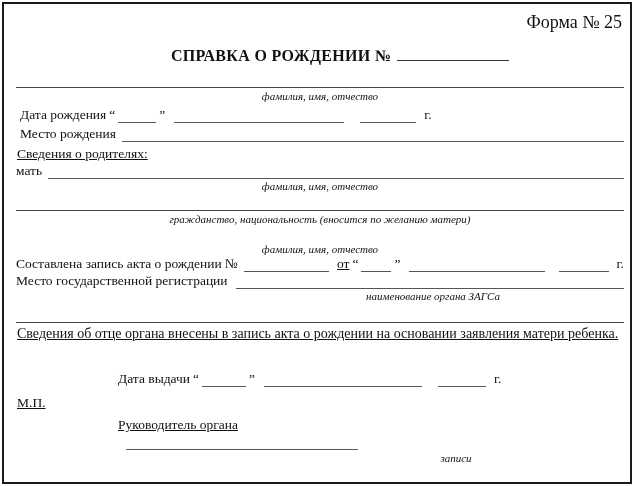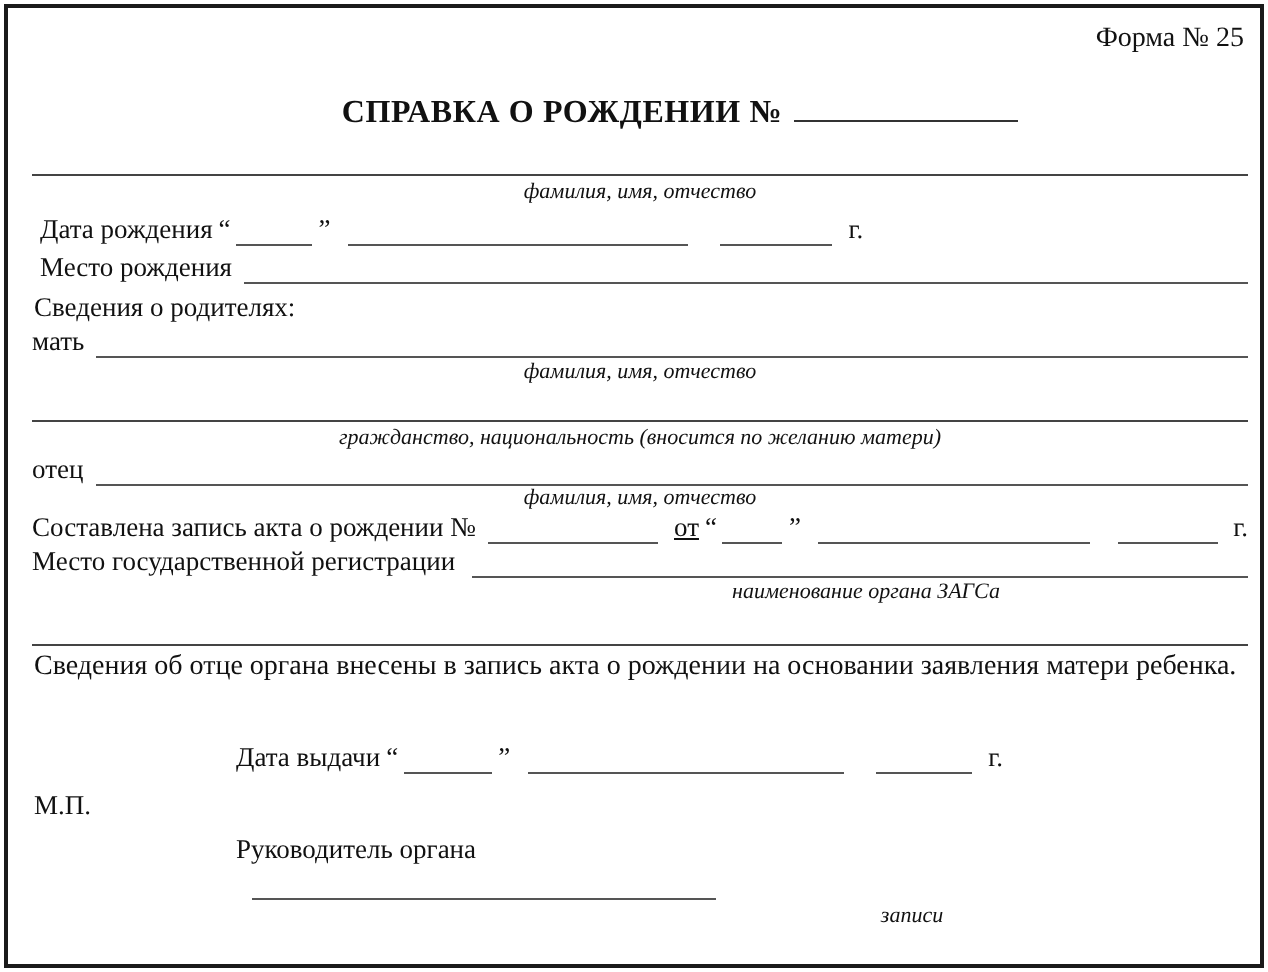--- a/index.html
+++ b/index.html
@@ -16,20 +16,21 @@
     position: absolute;
     inset: 2px;
     border: 2px solid #1a1a1a;
     pointer-events: none;
   }
   .abs {
     position: absolute;
     font-size: 13.5px;
     line-height: 1.2;
     white-space: nowrap;
+    text-decoration: underline;
   }
   .row {
     position: absolute;
     display: flex;
     align-items: flex-end;
     font-size: 13.5px;
     line-height: 1.15;
     white-space: nowrap;
   }
   .row.full { left: 16px; right: 10px; }
@@ -72,21 +73,21 @@
     display: inline-block;
     width: 112px;
     height: 14px;
     margin-left: 6px;
     border-bottom: 1px solid #333;
   }
   .form-number {
     position: absolute;
     top: 12px;
     right: 12px;
-    font-size: 14px;
+    font-size: 18px;
   }
   .note { font-size: 14px; }
 </style>
 </head>
 <body>
 
 <div class="page">
   <div class="border-frame"></div>
 
   <div class="form-number">Форма № 25</div>
@@ -117,24 +118,20 @@
 
   <div class="row full" style="top:163px;">
     <span class="lbl">мать</span>
     <span class="fill grow" style="margin-left:6px;"></span>
   </div>
   <div class="cap" style="top:180px; left:16px; right:10px;">фамилия, имя, отчество</div>
 
   <div class="hline" style="top:210px;"></div>
   <div class="cap" style="top:213px; left:16px; right:10px;">гражданство, национальность (вносится по желанию матери)</div>
 
-  <div class="row full" style="top:227px;">
-    <span class="lbl">отец</span>
-    <span class="fill grow" style="margin-left:6px;"></span>
-  </div>
   <div class="cap" style="top:243px; left:16px; right:10px;">фамилия, имя, отчество</div>
 
   <div class="row full" style="top:256px;">
     <span class="lbl">Составлена запись акта о рождении №</span>
     <span class="fill" style="width:85px; margin-left:6px;"></span>
     <span style="margin-left:8px;text-decoration:underline;">от</span>
     <span class="q">“</span>
     <span class="fill" style="width:30px;"></span>
     <span class="q">”</span>
     <span class="fill grow" style="margin-left:6px;"></span>

